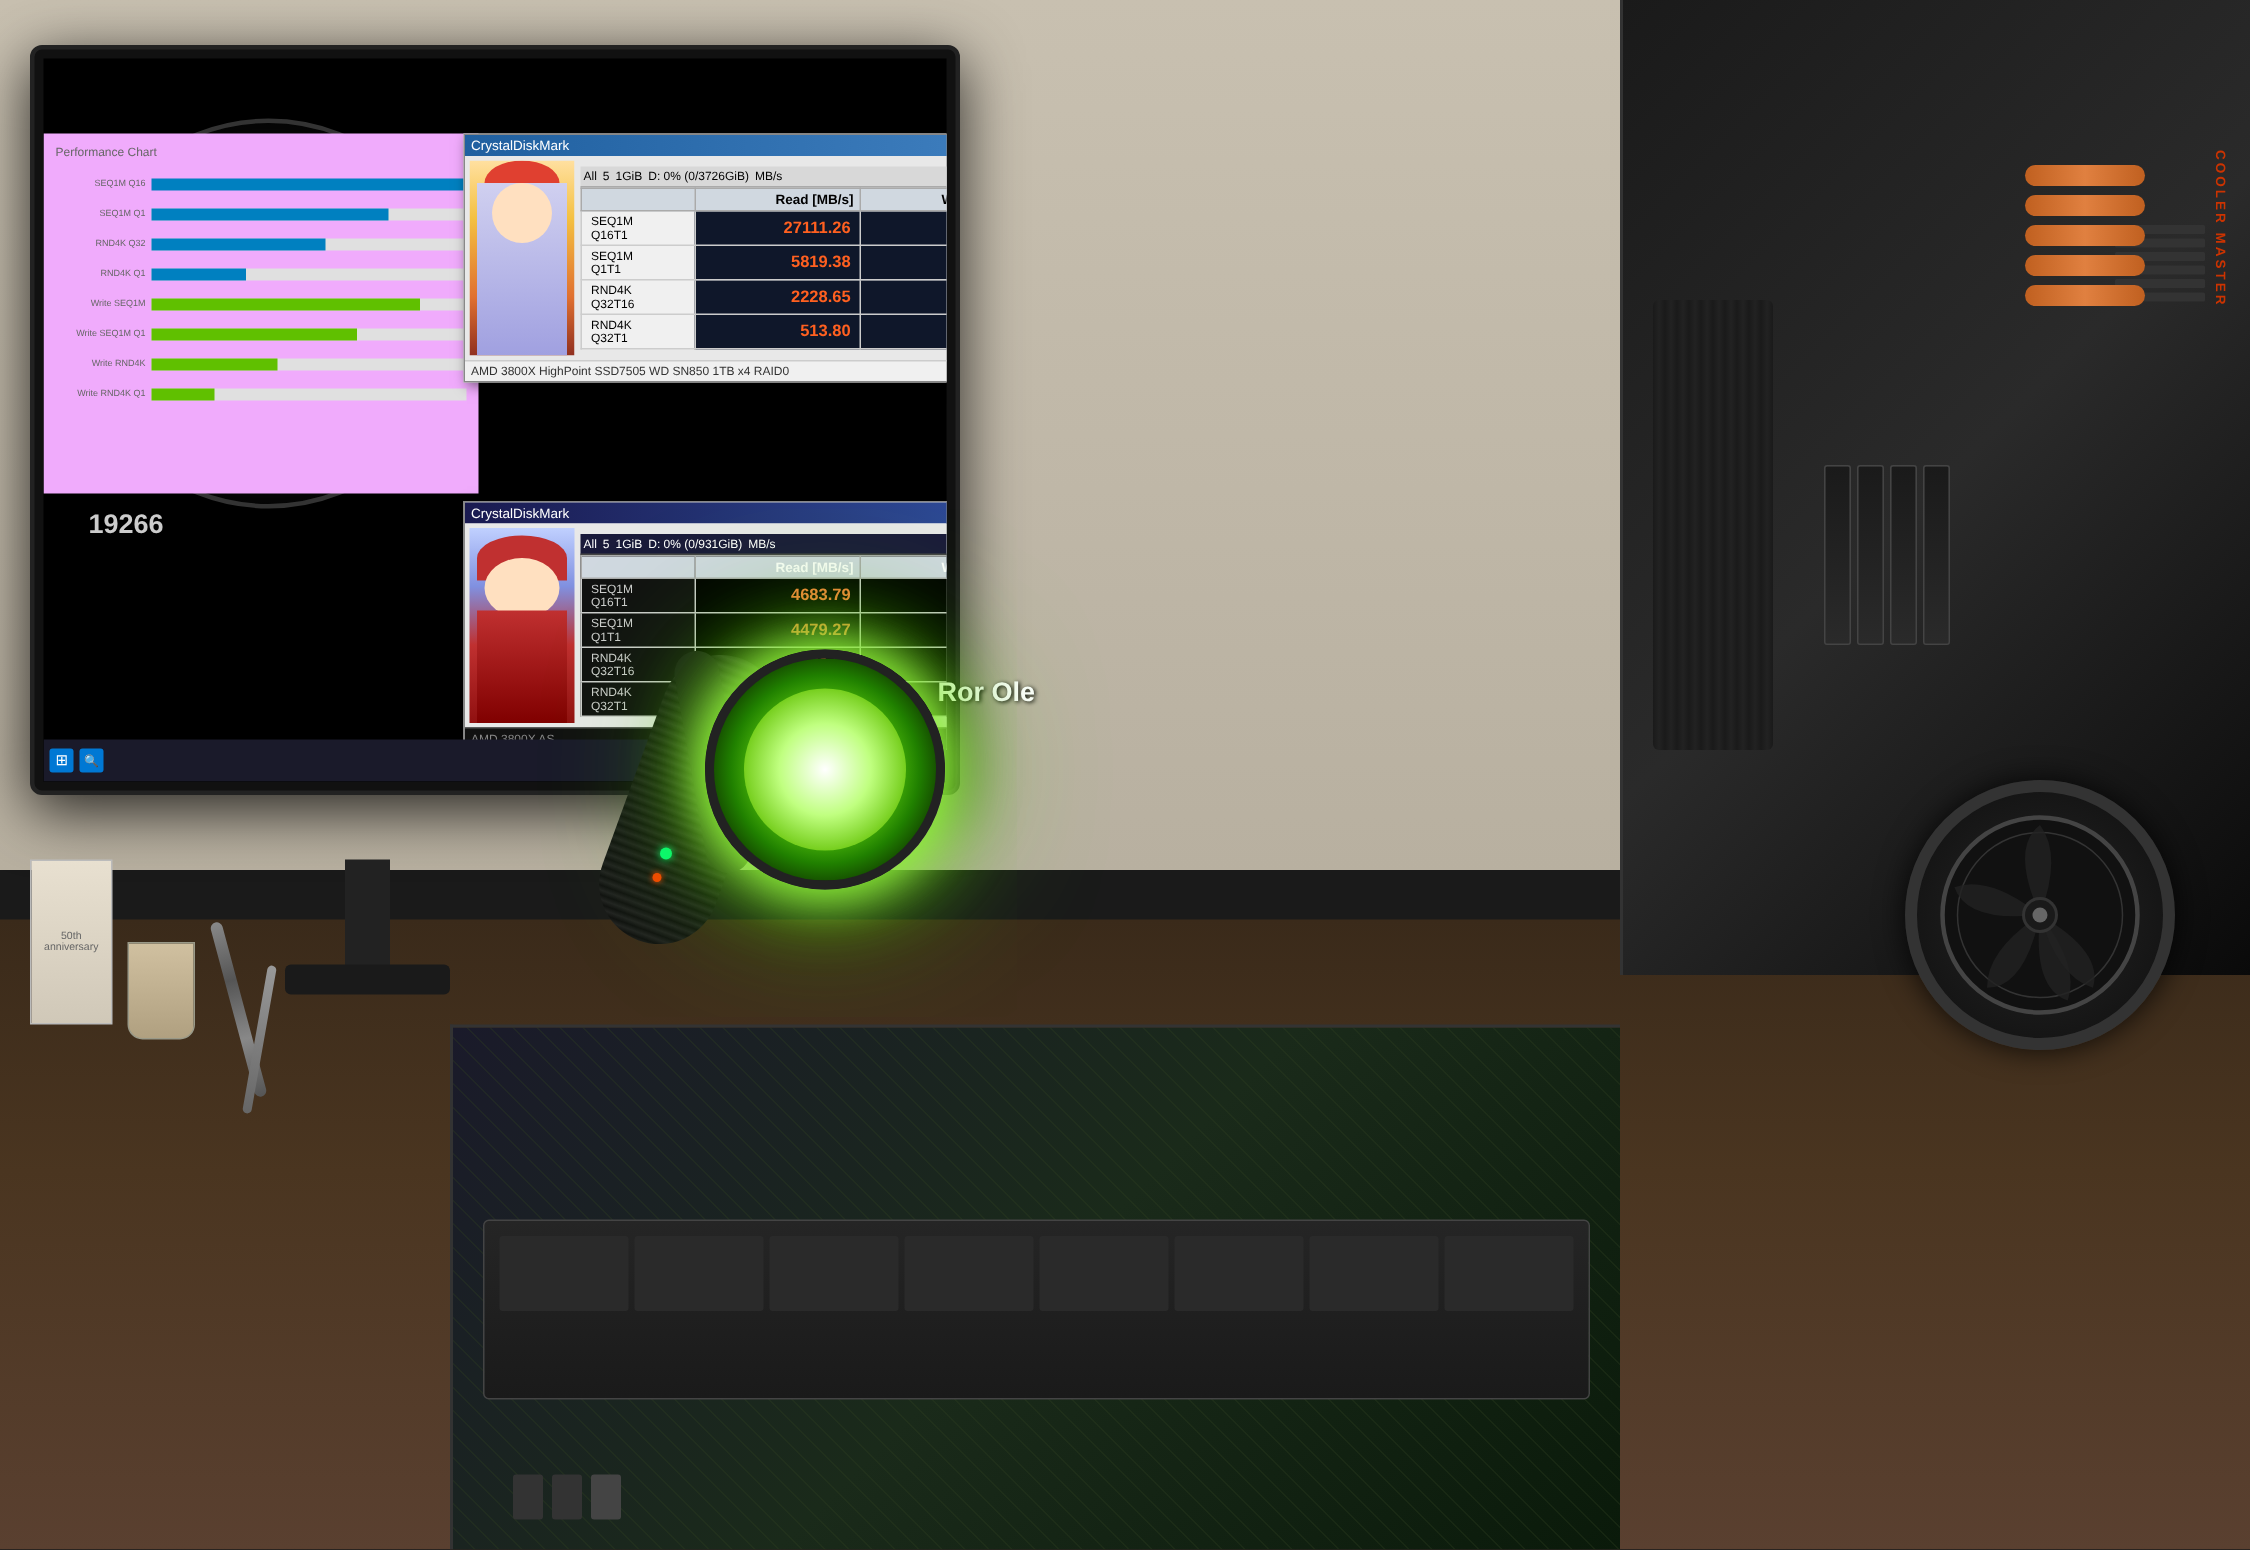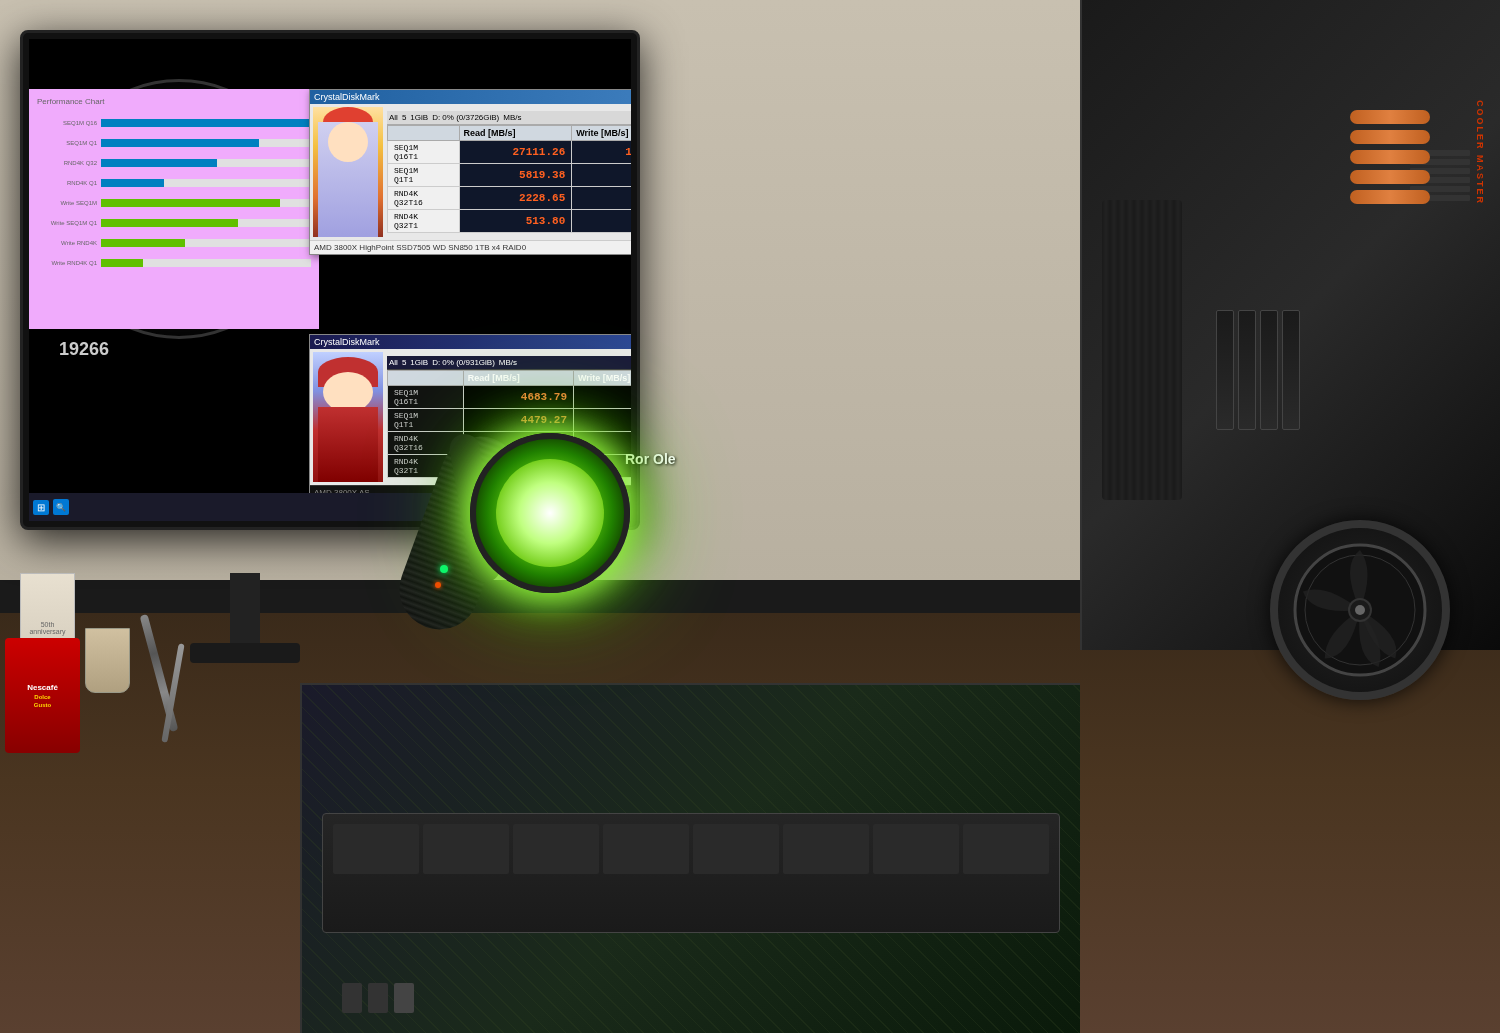--- a/index.html
+++ b/index.html
@@ -166,28 +166,27 @@
     .bench-table {
       width: 100%;
       border-collapse: collapse;
       font-size: 9px;
     }
 
     .bench-table th {
       background: #d0d8e0;
       border: 1px solid #aaa;
       padding: 2px 4px;
-      text-align: left;
+      text-align: right;
     }
 
     .bench-table td {
       border: 1px solid #ccc;
       padding: 2px 6px;
       text-align: right;
-      font-family: Liberation Mono, monospace;
     }
 
     .bench-table .row-label {
       text-align: left;
       background: #f0f0f0;
       font-size: 8px;
     }
 
     .bench-table .read-val {
       color: #c04000;
@@ -759,31 +758,22 @@
                background:linear-gradient(180deg,#e8e0d0,#d0c8b8);
                border:1px solid #bbb;display:flex;align-items:center;justify-content:center;
                font-size:7px;color:#666;text-align:center;padding:2px;">
     <span>50th<br>anniversary</span>
   </div>
 
   <div style="position:absolute;bottom:340px;left:85px;width:45px;height:65px;
                background:linear-gradient(180deg,#d0c0a0,#b0a080);
                border-radius:0 0 10px 10px;border:1px solid #998;"></div>
 
-  <div style="position:absolute;bottom:280px;left:5px;width:75px;height:115px;
-               background:linear-gradient(180deg,#cc0000,#880000);
-               border-radius:4px;display:flex;flex-direction:column;
-               align-items:center;justify-content:center;color:#ffd700;
-               font-size:6px;font-weight:bold;text-align:center;gap:2px;">
-    <div style="font-size:8px;color:#fff;">Nescafé</div>
-    <div>Dolce</div>
-    <div>Gusto</div>
-  </div>
-
-  <div style="position:absolute;top:451px;left:625px;color:#fff;font-size:14px;font-weight:bold;
+
+  <div style="position:absolute;top:451px;left:625px;color:#fff;font-size:18px;font-weight:bold;
                text-shadow:1px 1px 3px #000;z-index:5;">Ror Ole</div>
 
   <div style="position:absolute;bottom:300px;left:155px;width:8px;height:120px;
                background:linear-gradient(180deg,#888,#555,#888,#555);
                border-radius:4px;transform:rotate(-15deg);"></div>
 
   <div style="position:absolute;bottom:290px;left:170px;width:6px;height:100px;
                background:linear-gradient(180deg,#999,#666);
                border-radius:3px;transform:rotate(10deg);"></div>
 

